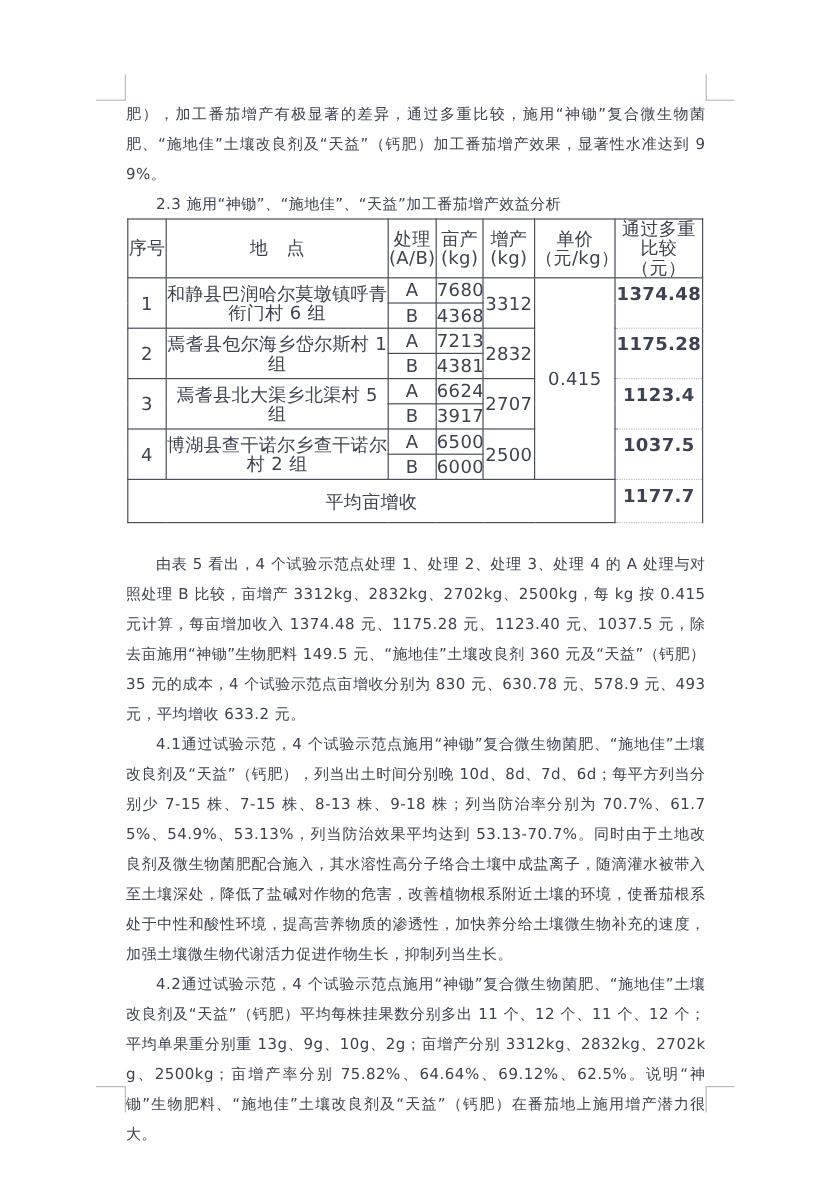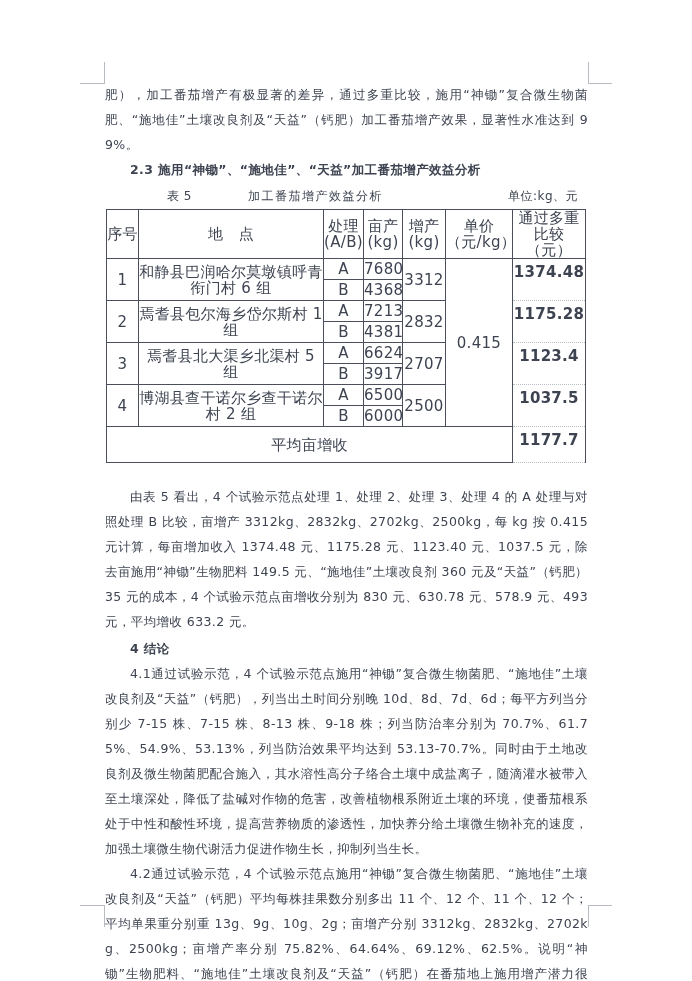--- a/index.html
+++ b/index.html
@@ -15,21 +15,21 @@
   .crop-br { left:588px; top:905px; width:23px; height:21px; border-left:1px solid #b7bbc2;  border-top:1px solid #b7bbc2; }
 
   .content { position:absolute; left:105px; top:82px; width:483px; }
 
   .para {
     margin:0; font-size:12.5px; line-height:25px;
     text-align:justify; text-indent:2em; letter-spacing:0.4px;
     word-break:break-all;
   }
   .no-indent { text-indent:0; }
-  .heading { font-weight:bold; }
+  .heading { font-weight:normal; }
   .pnum { font-weight:normal; }
 
   .caption-row {
     display:flex; align-items:baseline;
     font-size:12px; line-height:26px; margin-top:1px; letter-spacing:0.5px;
   }
   .caption-row .cap-label { margin-left:62px; }
   .caption-row .cap-title { margin-left:56px; letter-spacing:1.5px; }
   .caption-row .cap-unit  { margin-left:auto; margin-right:10px; }
 
@@ -60,25 +60,20 @@
   <div class="crop crop-tr"></div>
   <div class="crop crop-bl"></div>
   <div class="crop crop-br"></div>
 
   <div class="content">
 
     <p class="para no-indent">肥），加工番茄增产有极显著的差异，通过多重比较，施用“神锄”复合微生物菌肥、“施地佳”土壤改良剂及“天益”（钙肥）加工番茄增产效果，显著性水准达到 99%。</p>
 
     <p class="para heading">2.3 施用“神锄”、“施地佳”、“天益”加工番茄增产效益分析</p>
 
-    <div class="caption-row">
-      <span class="cap-label">表 5</span>
-      <span class="cap-title">加工番茄增产效益分析</span>
-      <span class="cap-unit">单位:kg、元</span>
-    </div>
 
     <table class="t5">
       <colgroup>
         <col style="width:32px">
           <col style="width:185px">
           <col style="width:40px">
         <col style="width:39px">
           <col style="width:43px">
           <col style="width:67px">
           <col style="width:73px">
@@ -168,20 +163,19 @@
 
         <tr class="avg">
           <td colspan="6">平均亩增收</td>
           <td class="income">1177.7</td>
         </tr>
       </tbody>
     </table>
 
     <p class="para" style="margin-top:21px;">由表 5 看出，4 个试验示范点处理 1、处理 2、处理 3、处理 4 的 A 处理与对照处理 B 比较，亩增产 3312kg、2832kg、2702kg、2500kg，每 kg 按 0.415 元计算，每亩增加收入 1374.48 元、1175.28 元、1123.40 元、1037.5 元，除去亩施用“神锄”生物肥料 149.5 元、“施地佳”土壤改良剂 360 元及“天益”（钙肥）35 元的成本，4 个试验示范点亩增收分别为 830 元、630.78 元、578.9 元、493 元，平均增收 633.2 元。</p>
 
-    <p class="para heading" style="margin-top:2px;">4 结论</p>
 
     <p class="para"><span class="pnum">4.1</span><span>通过试验示范，4 个试验示范点施用“神锄”复合微生物菌肥、“施地佳”土壤改良剂及“天益”（钙肥），列当出土时间分别晚 10d、8d、7d、6d；每平方列当分别少 7-15 株、7-15 株、8-13 株、9-18 株；列当防治率分别为 70.7%、61.75%、54.9%、53.13%，列当防治效果平均达到 53.13-70.7%。同时由于土地改良剂及微生物菌肥配合施入，其水溶性高分子络合土壤中成盐离子，随滴灌水被带入至土壤深处，降低了盐碱对作物的危害，改善植物根系附近土壤的环境，使番茄根系处于中性和酸性环境，提高营养物质的渗透性，加快养分给土壤微生物补充的速度，加强土壤微生物代谢活力促进作物生长，抑制列当生长。</span></p>
 
     <p class="para"><span class="pnum">4.2</span><span>通过试验示范，4 个试验示范点施用“神锄”复合微生物菌肥、“施地佳”土壤改良剂及“天益”（钙肥）平均每株挂果数分别多出 11 个、12 个、11 个、12 个；平均单果重分别重 13g、9g、10g、2g；亩增产分别 3312kg、2832kg、2702kg、2500kg；亩增产率分别 75.82%、64.64%、69.12%、62.5%。说明“神锄”生物肥料、“施地佳”土壤改良剂及“天益”（钙肥）在番茄地上施用增产潜力很大。</span></p>
 
   </div>
 </div>
 
 </body></html>

